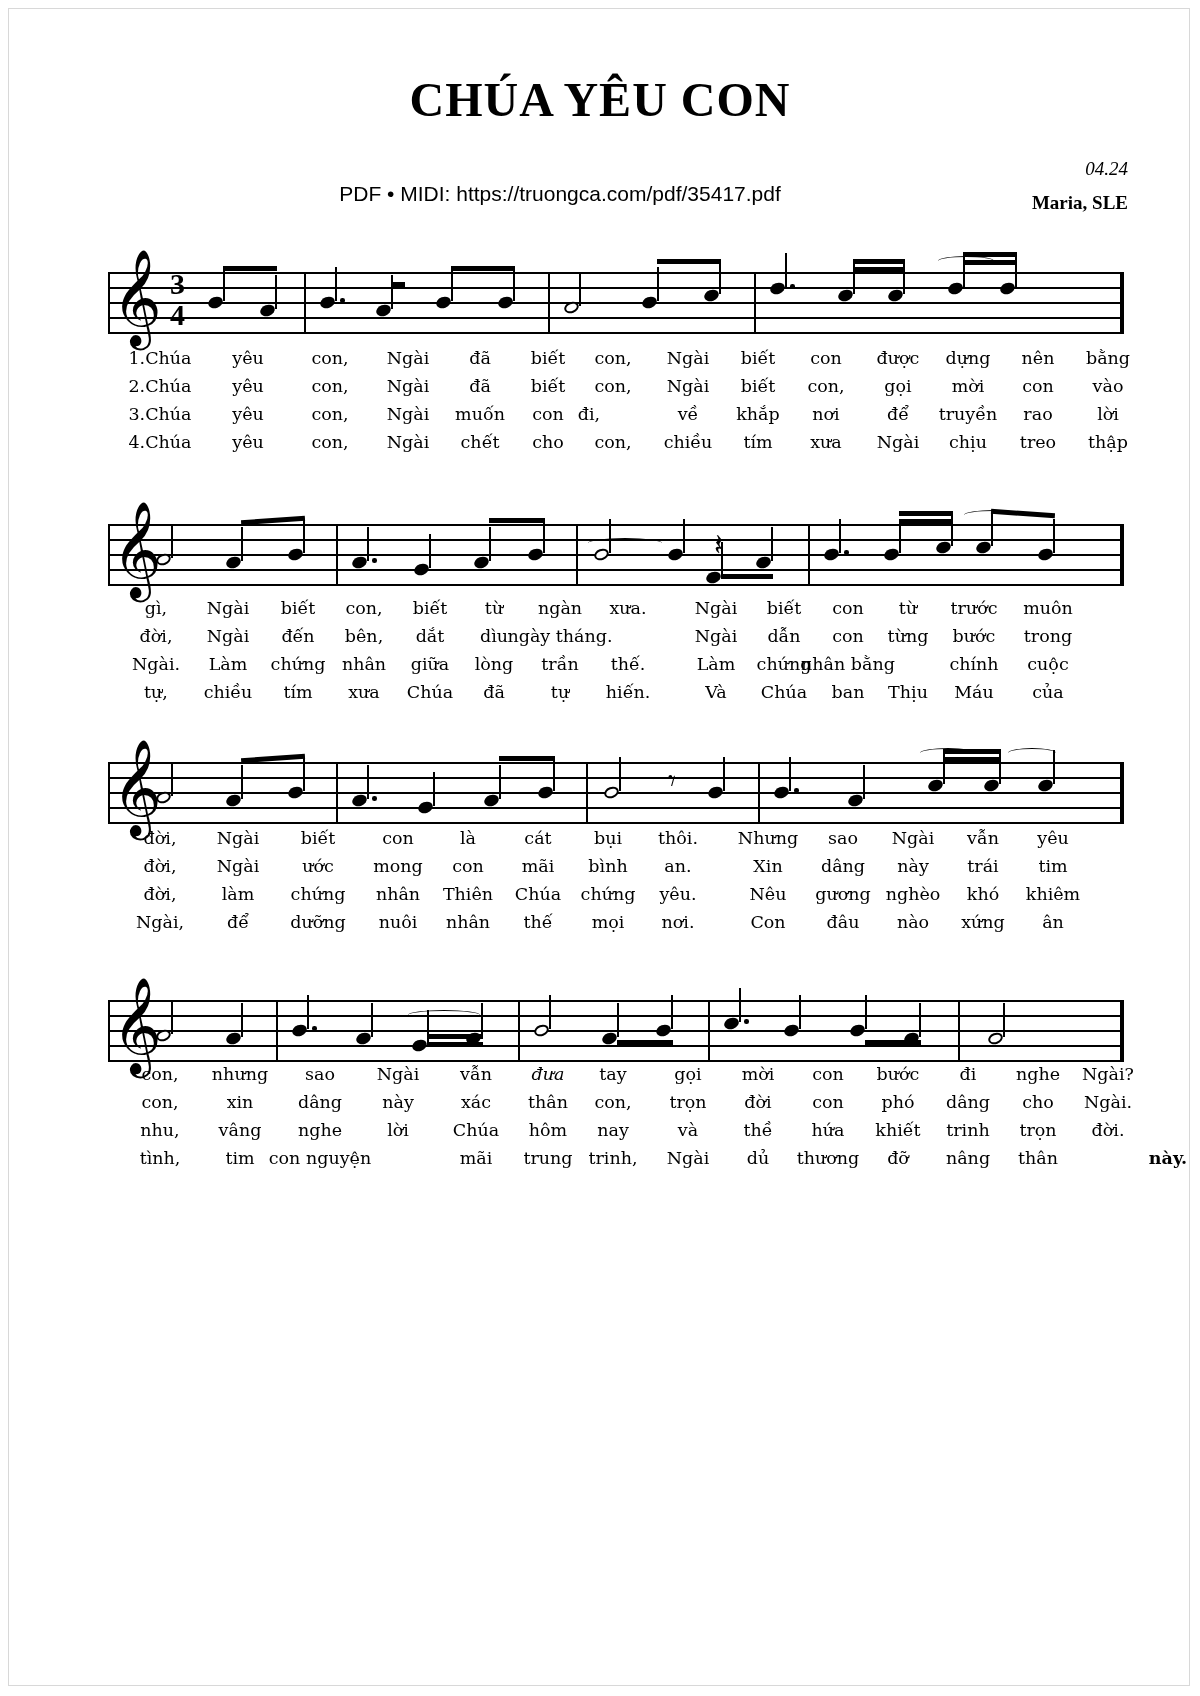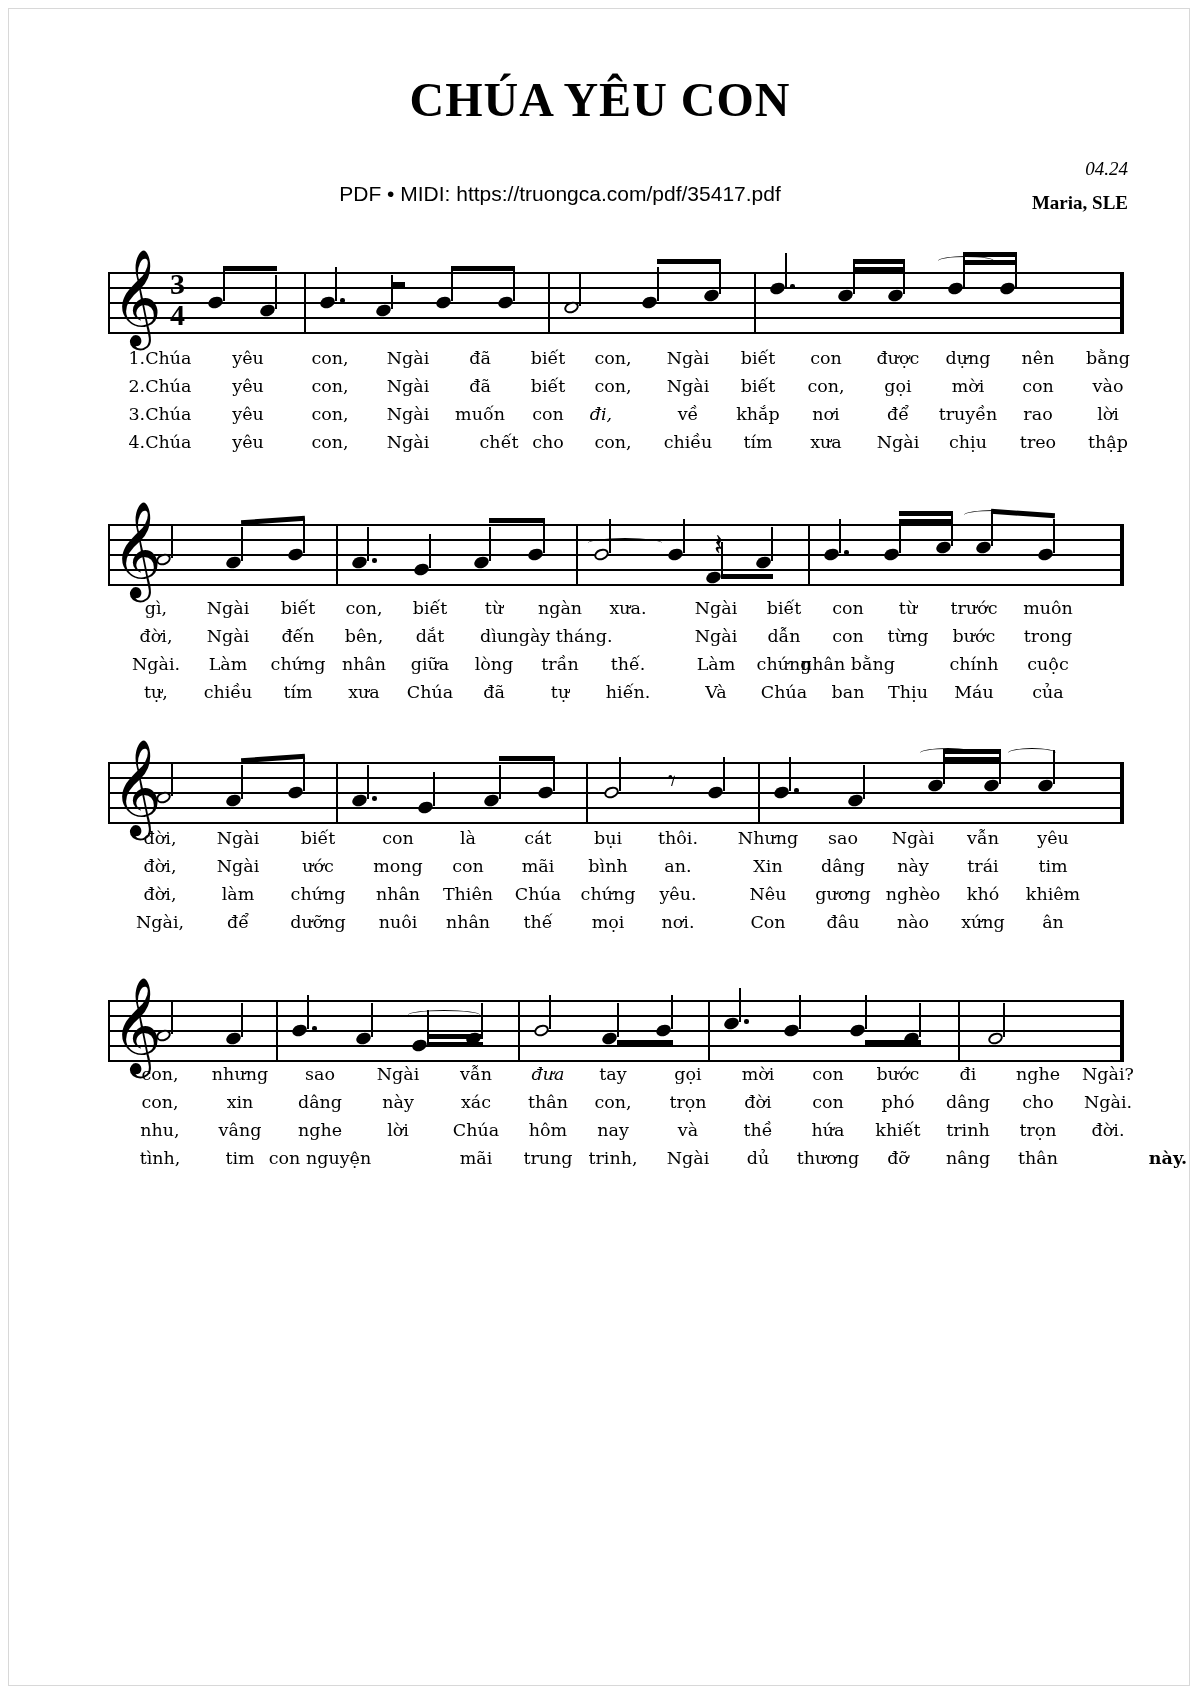--- a/index.html
+++ b/index.html
@@ -290,35 +290,35 @@
         <span class="w" style="left: 930px;">con</span>
         <span class="w" style="left: 1000px;">vào</span>
       </div>
     <div class="lyric-row">
         <span class="w" style="left: 52px;">3.Chúa</span>
         <span class="w" style="left: 140px;">yêu</span>
         <span class="w" style="left: 222px;">con,</span>
         <span class="w" style="left: 300px;">Ngài</span>
         <span class="w" style="left: 372px;">muốn</span>
         <span class="w" style="left: 440px;">con</span>
-        <span class="w" style="left: 493px; font-style: italic;">đi,</span>
+        <span class="w" style="left: 481px;">đi,</span>
         <span class="w" style="left: 580px;">về</span>
         <span class="w" style="left: 650px;">khắp</span>
         <span class="w" style="left: 718px;">nơi</span>
         <span class="w" style="left: 790px;">để</span>
         <span class="w" style="left: 860px;">truyền</span>
         <span class="w" style="left: 930px;">rao</span>
         <span class="w" style="left: 1000px;">lời</span>
       </div>
     <div class="lyric-row">
         <span class="w" style="left: 52px;">4.Chúa</span>
         <span class="w" style="left: 140px;">yêu</span>
         <span class="w" style="left: 222px;">con,</span>
         <span class="w" style="left: 300px;">Ngài</span>
-        <span class="w" style="left: 372px; margin-left: 19px;">chết</span>
+        <span class="w" style="left: 372px;">chết</span>
         <span class="w" style="left: 440px;">cho</span>
         <span class="w" style="left: 505px;">con,</span>
         <span class="w" style="left: 580px;">chiều</span>
         <span class="w" style="left: 650px;">tím</span>
         <span class="w" style="left: 718px;">xưa</span>
         <span class="w" style="left: 790px;">Ngài</span>
         <span class="w" style="left: 860px;">chịu</span>
         <span class="w" style="left: 930px;">treo</span>
         <span class="w" style="left: 1000px;">thập</span>
       </div>

